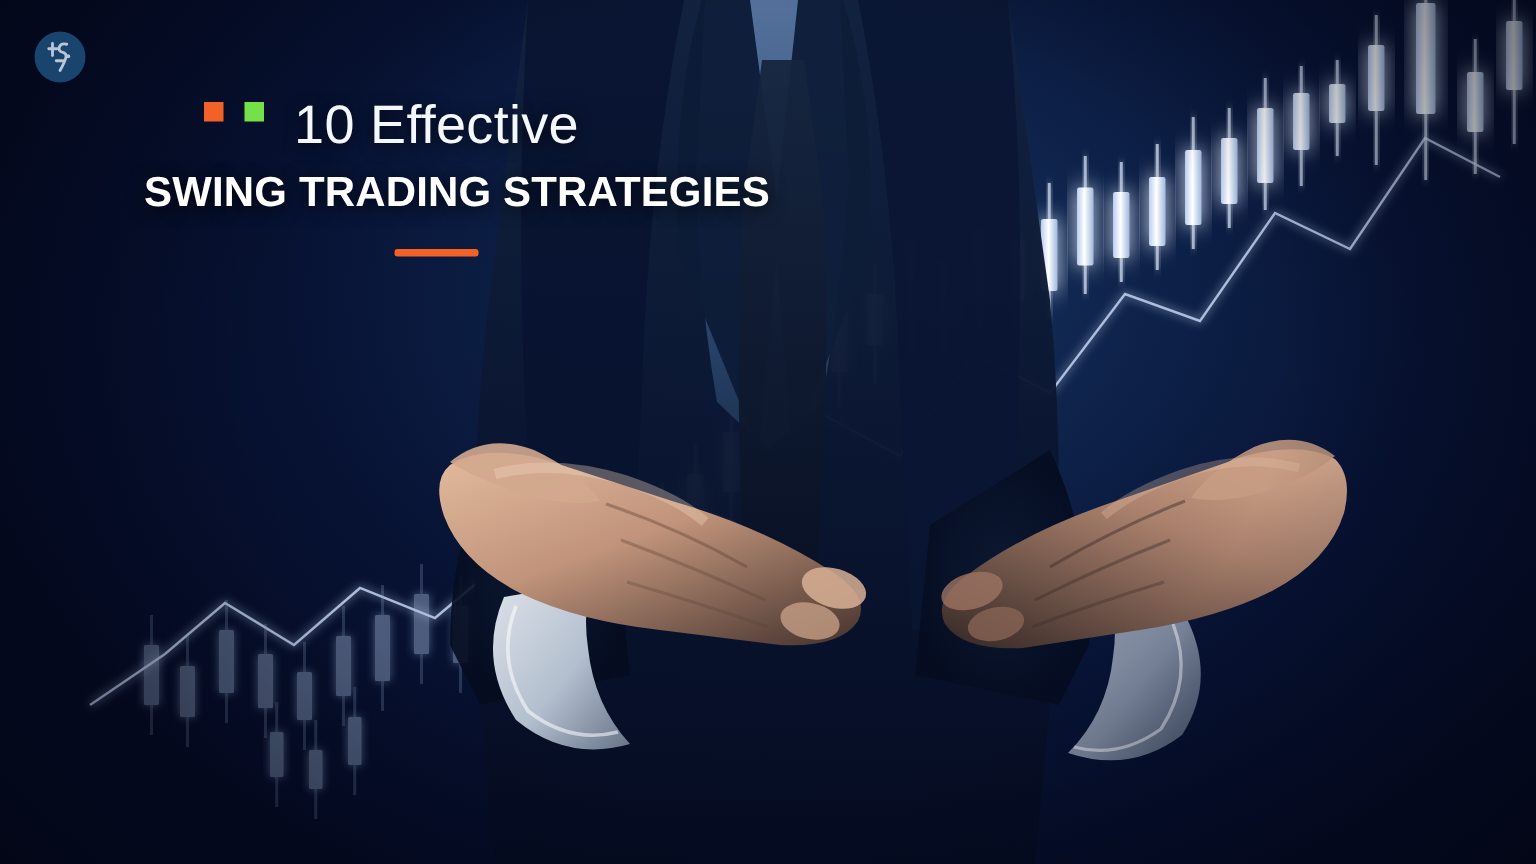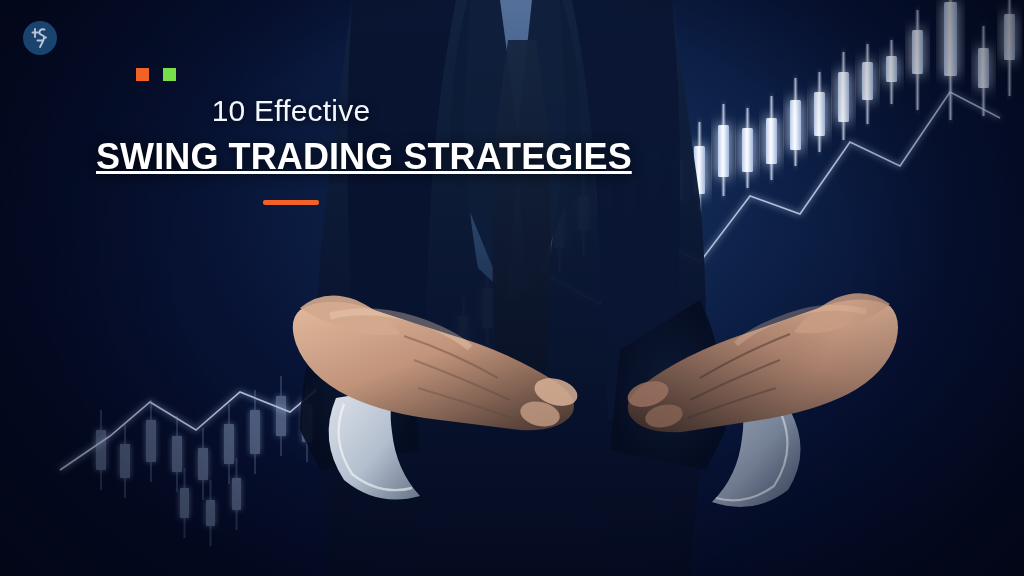--- a/index.html
+++ b/index.html
@@ -35,38 +35,36 @@
     z-index:40;
   }
   .accent-squares {
     position:absolute;
     left:40px; top:8px;
     display:flex; gap:14px;
   }
   .sq { width:13px; height:13px; }
 
   .line-top {
-    margin-top:32px;
-    font-size:30px;
+    font-size:36px;
     font-weight:400;
     color:#f4f7fc;
     letter-spacing:.2px;
     line-height:1.25;
     text-shadow:0 2px 10px rgba(0,0,0,.75);
   }
   .line-main {
     margin-top:6px;
-    font-size:36px;
+    font-size:28px;
     font-weight:700;
     color:#ffffff;
     letter-spacing:.1px;
     line-height:1.18;
     white-space:nowrap;
     text-shadow:0 2px 12px rgba(0,0,0,.8);
-    text-decoration:underline;
   }
   .line-sub {
     margin-top:7px;
     font-size:29px;
     font-weight:400;
     color:#f4f7fc;
     letter-spacing:.2px;
     line-height:1.25;
     text-shadow:0 2px 10px rgba(0,0,0,.75);
   }

